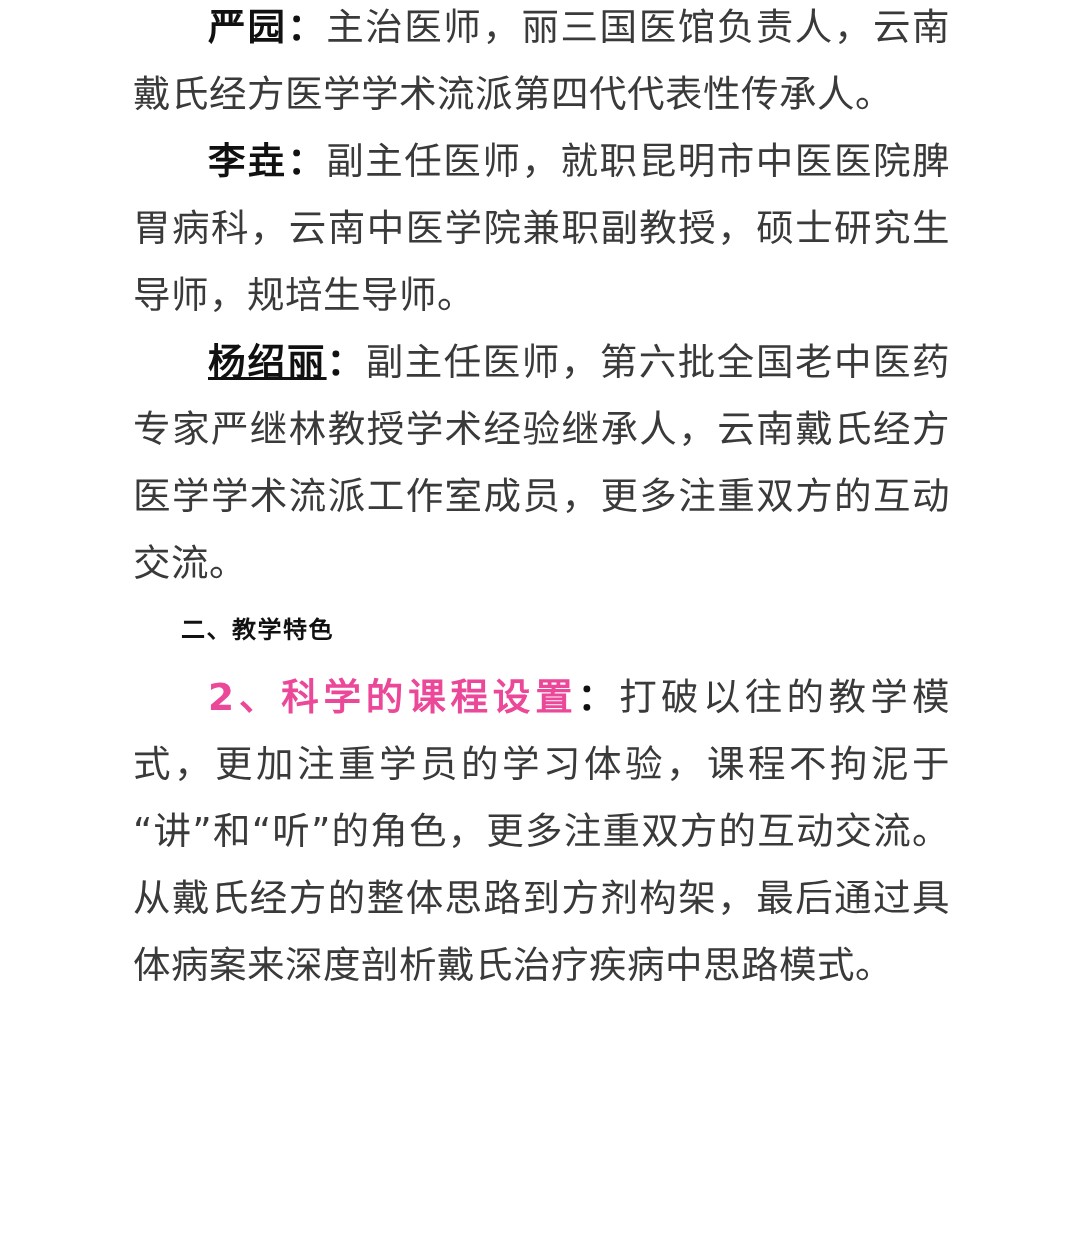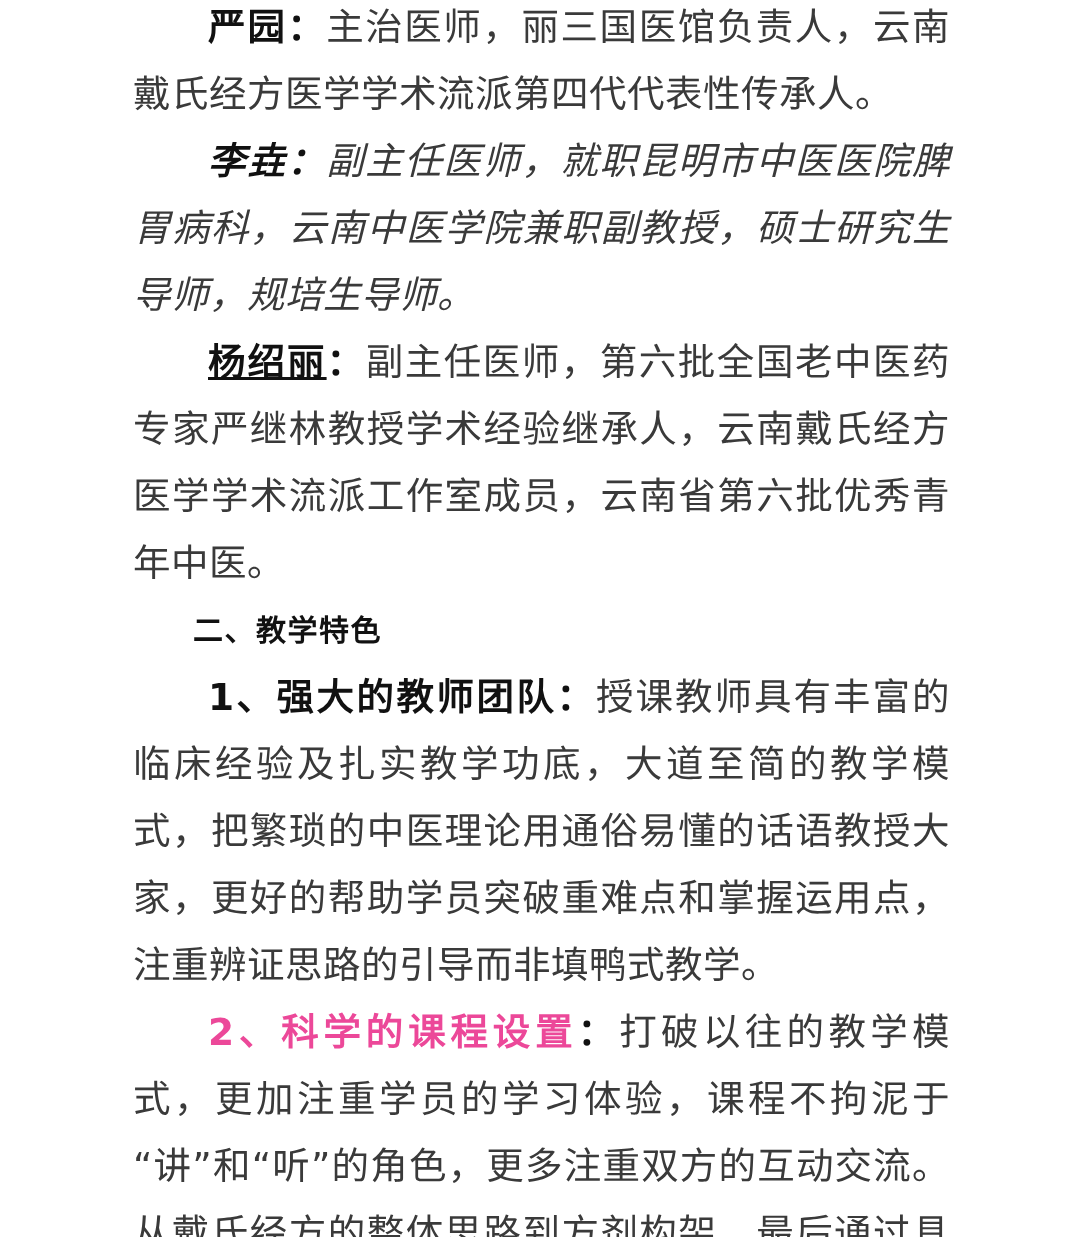--- a/index.html
+++ b/index.html
@@ -54,21 +54,21 @@
   
   .para .lead {
     font-weight: 700;
     color: #111111;
     letter-spacing: 1px;
   }
 
   .heading {
     margin: 0;
     padding: 0;
-    font-size: 30px;
+    font-size: 24px;
     line-height: 67px;
     color: #111111;
     font-weight: 700;
     text-indent: 2em;
     letter-spacing: 1.5px;
     text-align: left;
   }
 
   
   .colon {
@@ -76,19 +76,18 @@
     color: #111111;
   }
 </style>
 </head>
 <body>
 
 <div id="doc-page" style="background: rgb(255, 255, 255);">
   <div class="doc-body" id="doc-body">
 
   <p class="para" style="color: rgb(43, 43, 43);"><span class="lead" style="color: rgb(17, 17, 17);">严园</span><span class="colon" style="color: rgb(17, 17, 17);">：</span><span class="run">主治医师，丽三国医馆负责人，云南戴氏经方医学学术流派第四代代表性传承人。</span></p>
-      <p class="para" style="color: rgb(43, 43, 43); font-style: italic;"><span class="lead" style="color: rgb(17, 17, 17);">李垚</span><span class="colon" style="color: rgb(17, 17, 17);">：</span><span class="run">副主任医师，就职昆明市中医医院脾胃病科，云南中医学院兼职副教授，硕士研究生导师，规培生导师。</span></p>
-      <p class="para" style="color: rgb(43, 43, 43);"><span class="lead" style="color: rgb(17, 17, 17); text-decoration: underline;">杨绍丽</span><span class="colon" style="color: rgb(17, 17, 17);">：</span><span class="run">副主任医师，第六批全国老中医药专家严继林教授学术经验继承人，云南戴氏经方医学学术流派工作室成员，云南省第六批优秀青年中医。</span></p>
+      <p class="para" style="color: rgb(43, 43, 43);"><span class="lead" style="color: rgb(17, 17, 17);">李垚</span><span class="colon" style="color: rgb(17, 17, 17);">：</span><span class="run">副主任医师，就职昆明市中医医院脾胃病科，云南中医学院兼职副教授，硕士研究生导师，规培生导师。</span></p>
+      <p class="para" style="color: rgb(43, 43, 43);"><span class="lead" style="color: rgb(17, 17, 17); text-decoration: underline;">杨绍丽</span><span class="colon" style="color: rgb(17, 17, 17);">：</span><span class="run">副主任医师，第六批全国老中医药专家严继林教授学术经验继承人，云南戴氏经方医学学术流派工作室成员，更多注重双方的互动交流。</span></p>
       <p class="heading" style="color: rgb(17, 17, 17);">二、教学特色</p>
-      <p class="para" style="color: rgb(43, 43, 43);"><span class="lead" style="color: rgb(17, 17, 17);">1、强大的教师团队</span><span class="colon" style="color: rgb(17, 17, 17);">：</span><span class="run">授课教师具有丰富的临床经验及扎实教学功底，大道至简的教学模式，把繁琐的中医理论用通俗易懂的话语教授大家，更好的帮助学员突破重难点和掌握运用点，注重辨证思路的引导而非填鸭式教学。</span></p>
       <p class="para" style="color: rgb(43, 43, 43);"><span class="lead" style="color: #ec4899;">2、科学的课程设置</span><span class="colon" style="color: rgb(17, 17, 17);">：</span><span class="run">打破以往的教学模式，更加注重学员的学习体验，课程不拘泥于“讲”和“听”的角色，更多注重双方的互动交流。从戴氏经方的整体思路到方剂构架，最后通过具体病案来深度剖析戴氏治疗疾病中思路模式。</span></p>
     </div>
 </div>
 
 </body></html>

